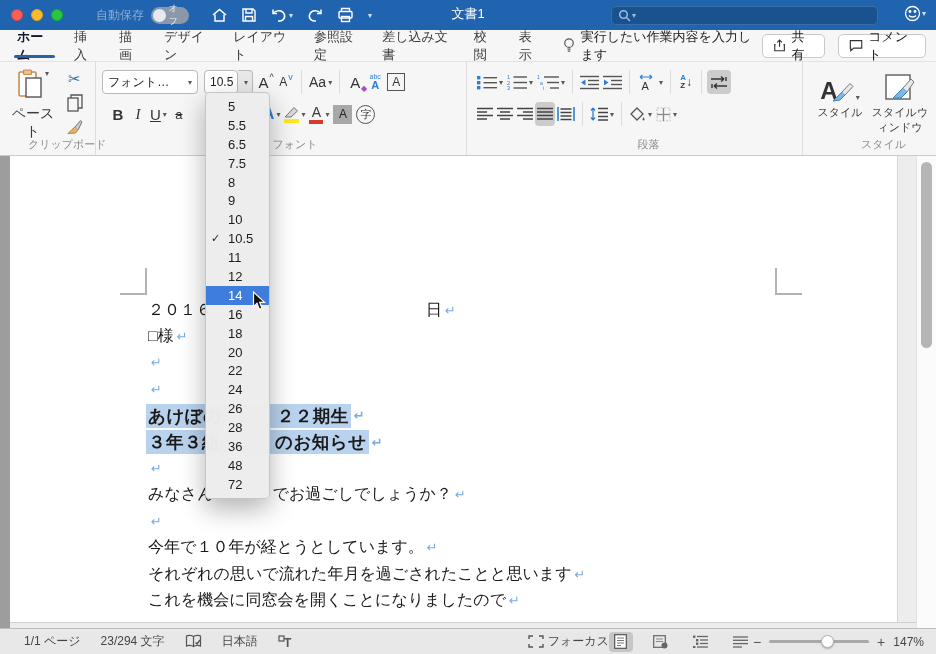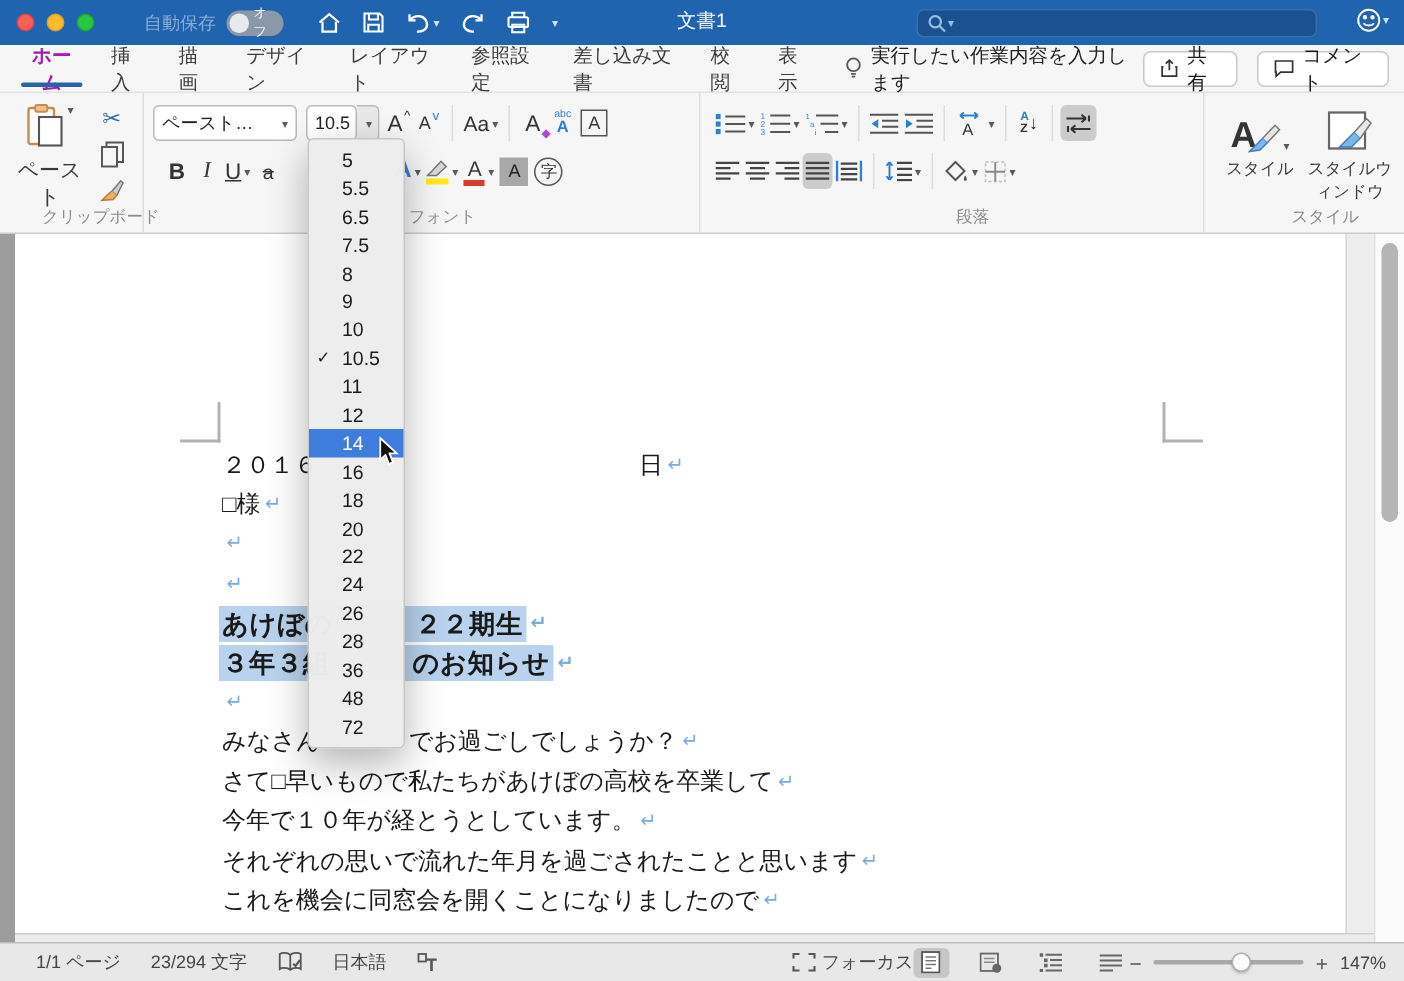--- a/index.html
+++ b/index.html
@@ -25,21 +25,21 @@
   .doc-title { position:absolute; left:0; right:0; top:4px; height:20px; display:flex; align-items:center; justify-content:center; color:#fff; font-size:13px; pointer-events:none; }
   .searchbox { position:absolute; left:611px; top:6px; width:267px; height:19px; background:#19528f; border:1px solid #396fa9; border-radius:5px; display:flex; align-items:center; padding:0 6px; }
   .searchbox input { background:transparent; border:none; outline:none; color:#cfe0f2; font-size:12px; width:200px; font-family:inherit; }
   .searchbox input::placeholder { color:#9bbde2; opacity:1; }
   .smiley { position:absolute; right:10px; top:5px; display:flex; align-items:center; color:#fff; }
 
   
   .tabrow { position:absolute; left:0; top:30px; width:936px; height:32px; background:#f6f6f7; display:flex; align-items:center; border-bottom:1px solid #e3e3e3; }
   .tabs { display:flex; align-items:center; height:100%; margin-left:6px; }
   .tab { padding:0 11px; font-size:13px; color:#3c3c3c; height:100%; display:flex; align-items:center; position:relative; cursor:default; }
-  .tab.active { color:#a21caf; font-weight:bold;text-align:center; }
+  .tab.active { color:#0f172a; font-weight:bold; }
   .tab.active::after { content:""; position:absolute; left:8px; right:8px; bottom:3px; height:3px; border-radius:2px; background:#2a62a8; }
   .tellme { display:flex; align-items:center; gap:6px; margin-left:10px; font-size:13px; color:#222; }
   .tab-actions { margin-left:auto; display:flex; gap:13px; margin-right:10px; }
   .pill-btn { display:flex; align-items:center; gap:5px; background:#fff; border:1px solid #c9c9c9; border-radius:5px; height:24px; padding:0 10px; font-size:13px; color:#1a1a1a; }
 
   
   .ribbon { position:absolute; left:0; top:62px; width:936px; height:94px; background:#f6f6f7; border-bottom:1px solid #cccccc; font-size:13px; color:#3a3a3a; }
   .rgroup { position:absolute; top:0; height:93px; }
   .rgroup.sep { border-right:1px solid #dddddd; }
   .glabel { position:absolute; bottom:3px; left:0; right:0; text-align:center; font-size:11px; color:#8c8c8c; white-space:nowrap;padding-left:28px; }
@@ -274,21 +274,21 @@
         <svg width="17" height="17" viewBox="0 0 17 17">
             <path d="M2 15.5 L6 11.5 L9 9 L12 12 L9.5 15 Z" fill="#e8b06a" stroke="#b57f3a" stroke-width="1"></path>
             <path d="M9 9 L14.5 2.5 L16 4 L12 12" fill="#ccc" stroke="#777" stroke-width="1"></path>
           </svg>
       </div>
       <div class="glabel">クリップボード</div>
     </div>
 
     <div class="rgroup sep g-font">
       <div class="combo fname">
-        <span>ペースト…</span>
+        <span>フォント…</span>
         <span class="car">▾</span>
       </div>
       <div class="combo fsize">
         <span>10.5</span>
       </div>
       <div class="fsize-step">
         <span class="car">▾</span>
       </div>
       <div class="row fr1">
         <span class="rbtn">
@@ -588,21 +588,21 @@
     </div>
     <div class="doc-text">
         <div class="dline"><span class="linebody"><span>２０１６</span><span class="seg-gap" style="width: 214px;"></span><span>日</span></span><span class="pilcrow">↵</span></div>
         <div class="dline"><span class="linebody"><span>□様</span></span><span class="pilcrow">↵</span></div>
         <div class="dline"><span class="pilcrow">↵</span></div>
         <div class="dline"><span class="pilcrow">↵</span></div>
         <div class="dline heading"><span class="linebody sel"><span>あけぼの</span><span class="seg-gap" style="width: 55px;"></span><span>２２期生</span></span><span class="pilcrow">↵</span></div>
         <div class="dline heading"><span class="linebody sel"><span>３年３組</span><span class="seg-gap" style="width: 55px;"></span><span>のお知らせ</span></span><span class="pilcrow">↵</span></div>
         <div class="dline"><span class="pilcrow">↵</span></div>
         <div class="dline"><span class="linebody"><span>みなさん</span><span class="seg-gap" style="width: 59px;"></span><span>でお過ごしでしょうか？</span></span><span class="pilcrow">↵</span></div>
-        <div class="dline"><span class="linebody"><span>さて□早いもので私たちがあけぼの高校を卒業して</span></span><span class="pilcrow">↵</span></div>
+        <div class="dline"><span class="pilcrow">↵</span></div>
         <div class="dline"><span class="linebody"><span>今年で１０年が経とうとしています。</span></span><span class="pilcrow">↵</span></div>
         <div class="dline"><span class="linebody"><span>それぞれの思いで流れた年月を過ごされたことと思います</span></span><span class="pilcrow">↵</span></div>
         <div class="dline"><span class="linebody"><span>これを機会に同窓会を開くことになりましたので</span></span><span class="pilcrow">↵</span></div>
       </div>
     <div class="page-bottom"></div>
     <div class="doc-left-strip"></div>
     <div class="right-gutter"></div>
     <div class="scrollbar">
       <div class="scroll-thumb"></div>
     </div>

